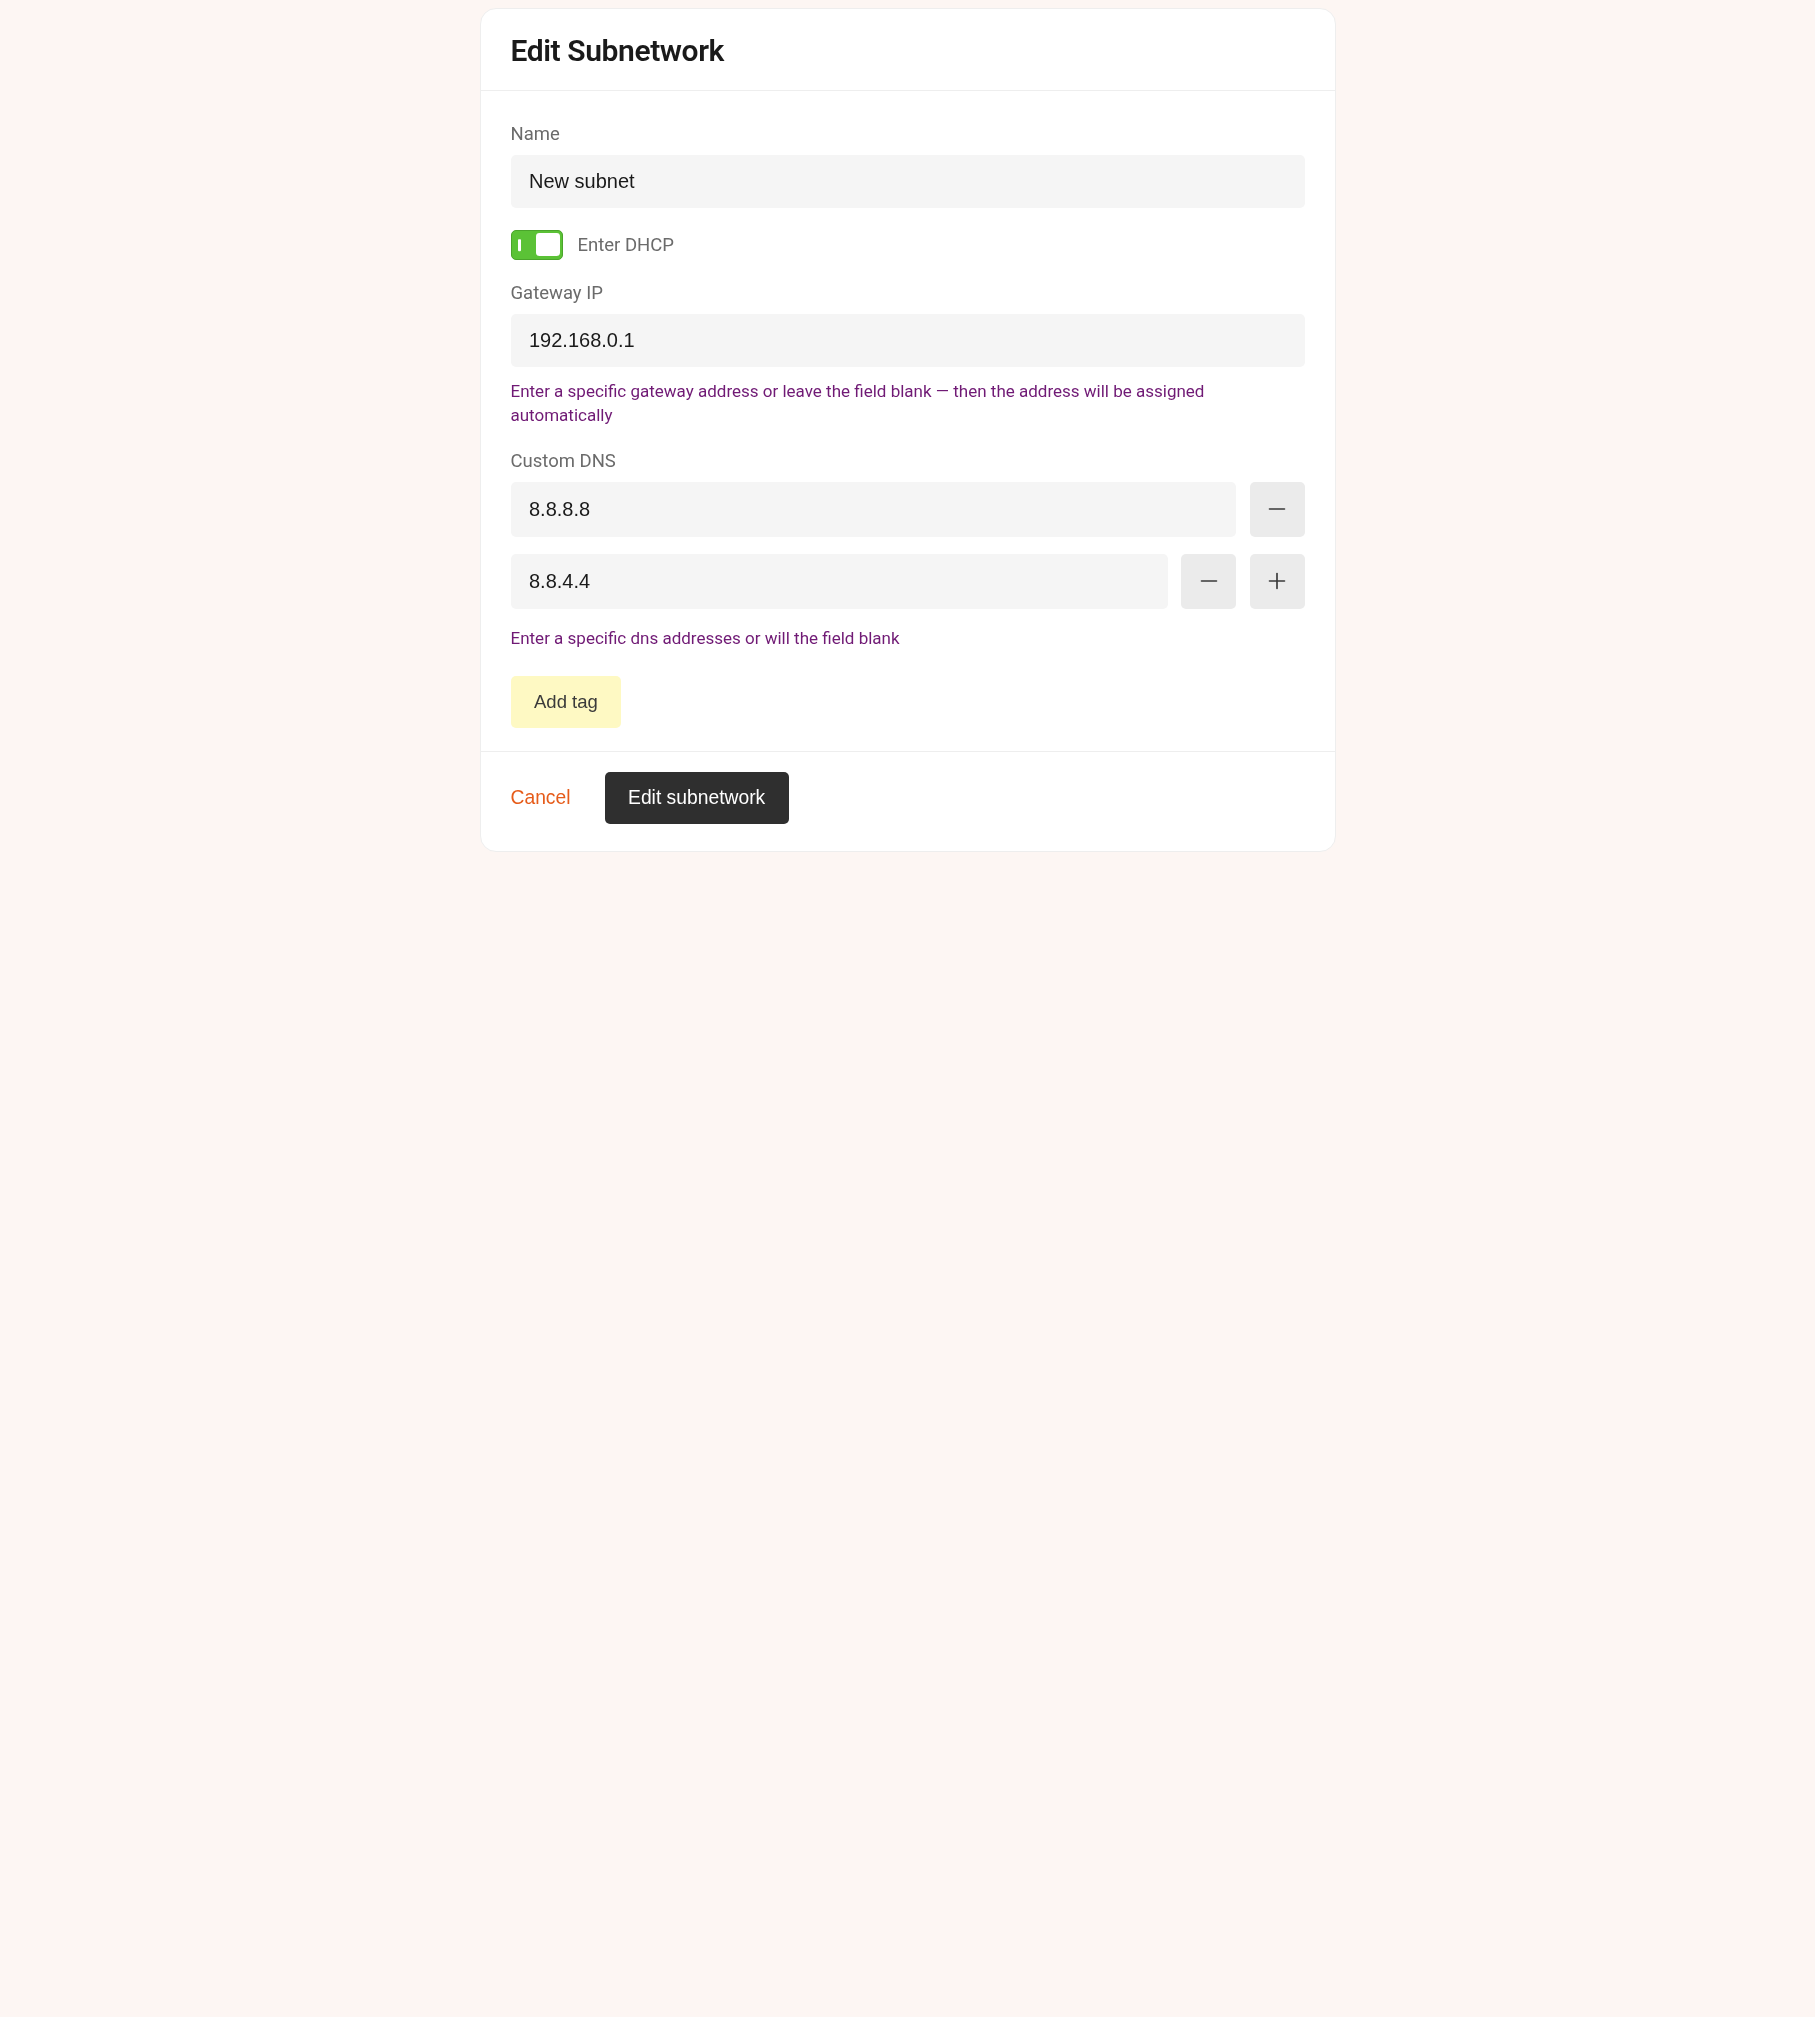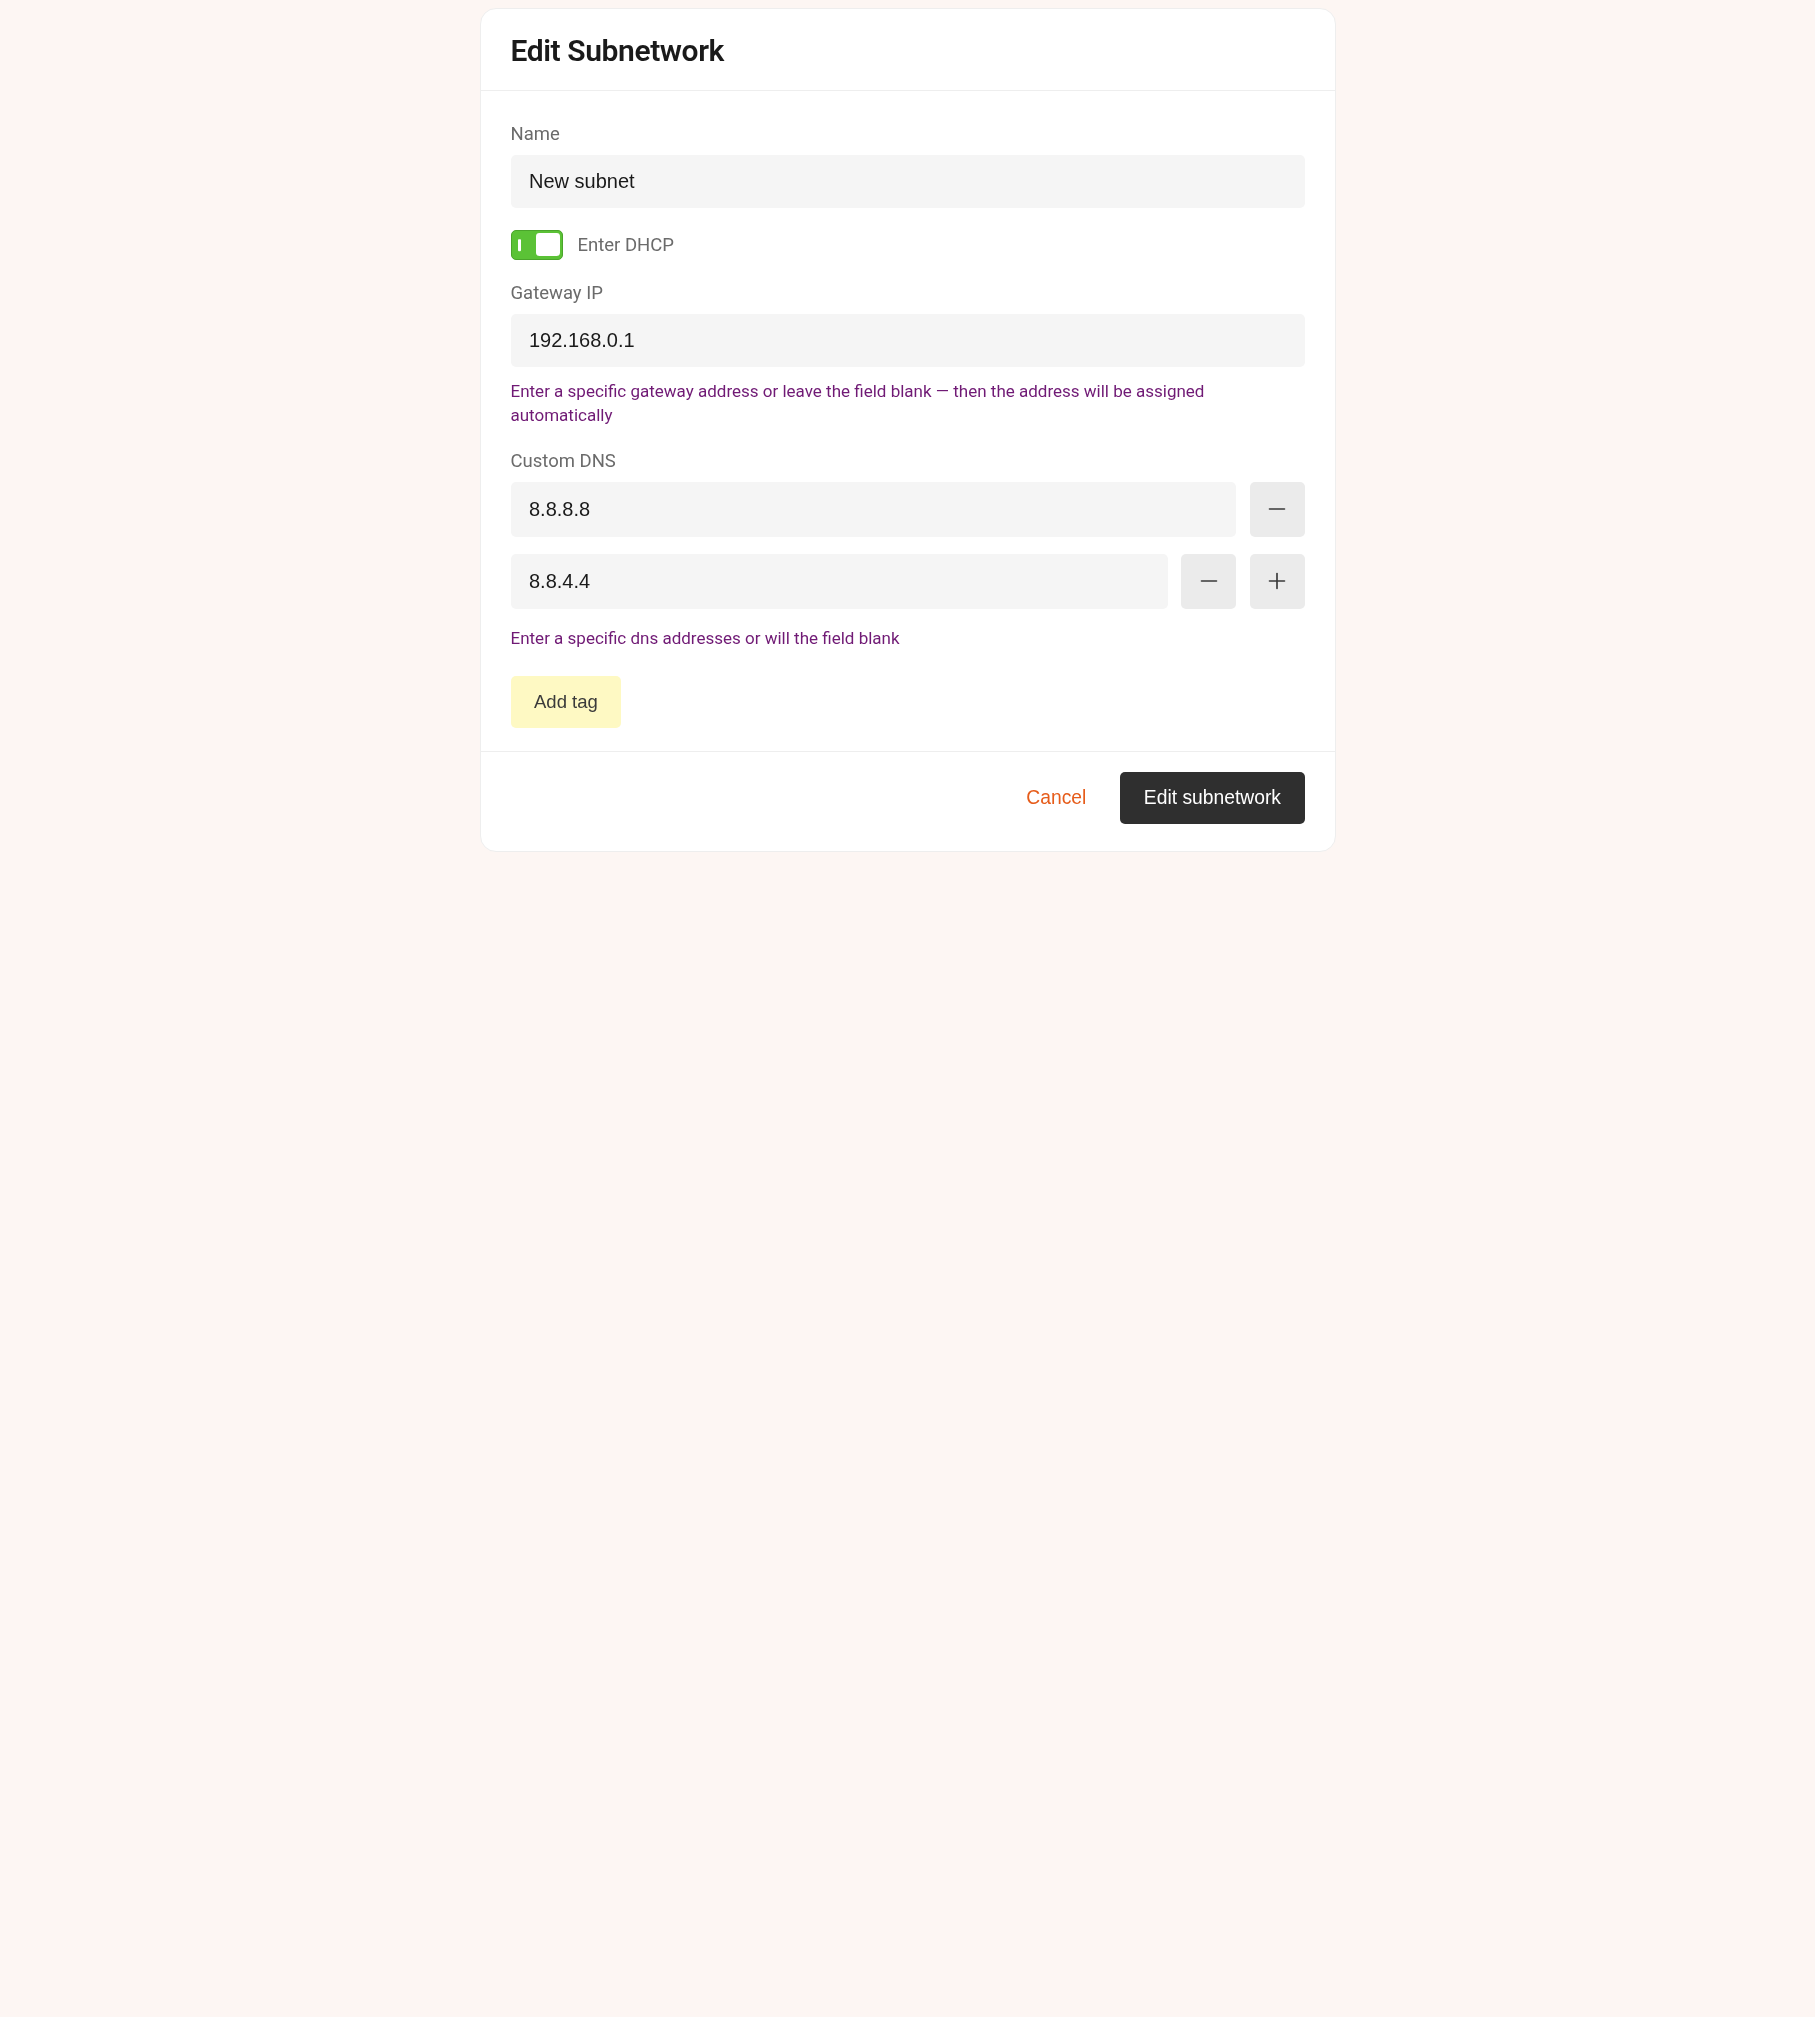--- a/index.html
+++ b/index.html
@@ -145,21 +145,20 @@
       border-radius: 5px;
       padding: 15px 23.5px;
       font-size: 18.5px;
       color: #3a3a3a;
       cursor: pointer;
     }
     .dialog-footer {
       border-top: 0.8px solid #eeeeee;
       padding: 20px 30px 27px 30px;
       display: flex;
-      justify-content: flex-end;
       align-items: center;
       gap: 34px;
     }
     .cancel-link {
       font-size: 19.3px;
       color: #e65c1a;
       background: none;
       border: none;
       cursor: pointer;
       padding: 0;

